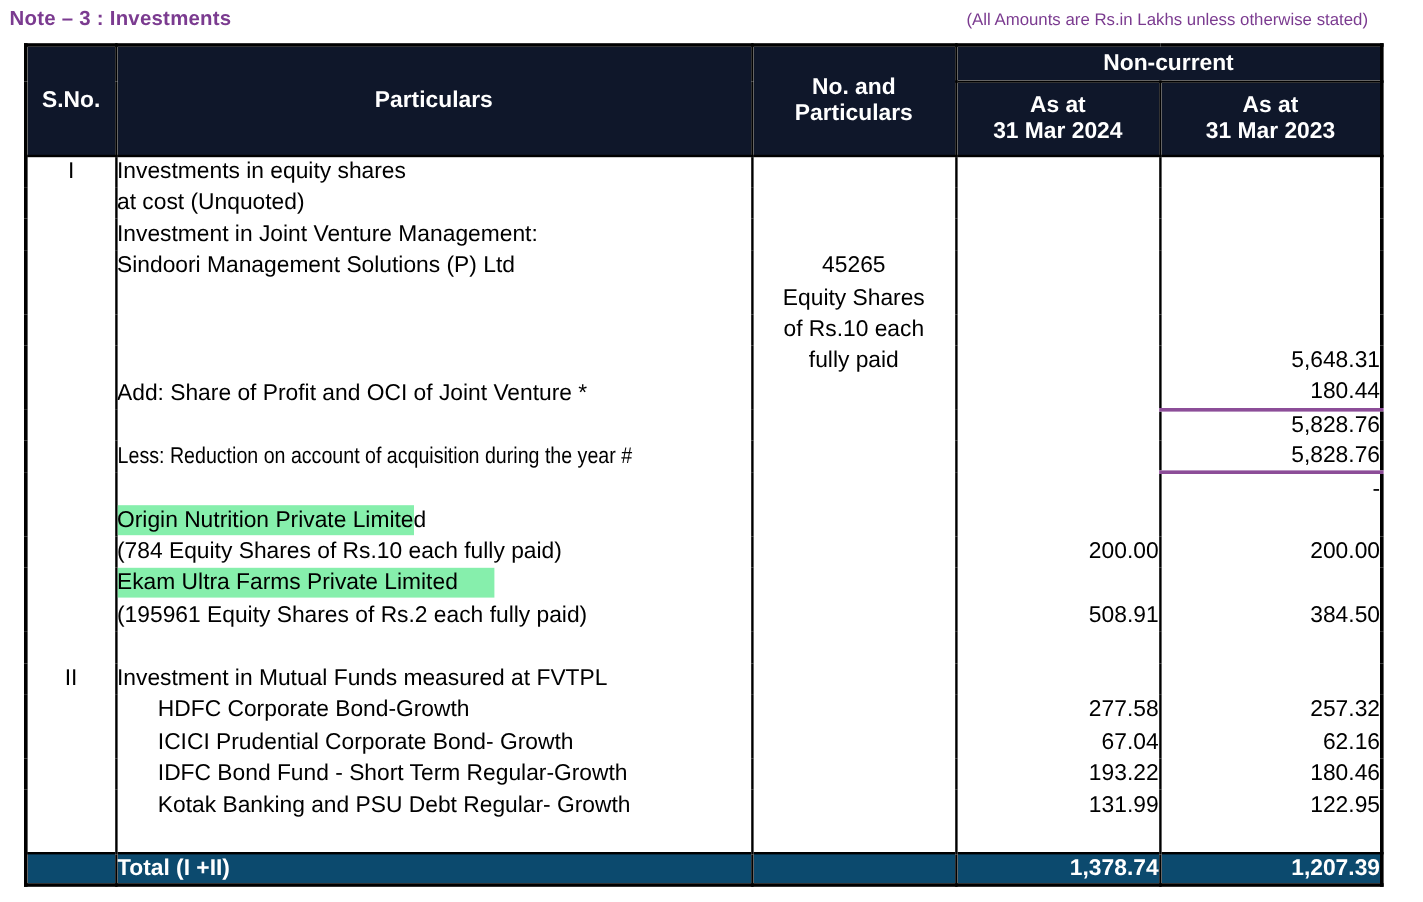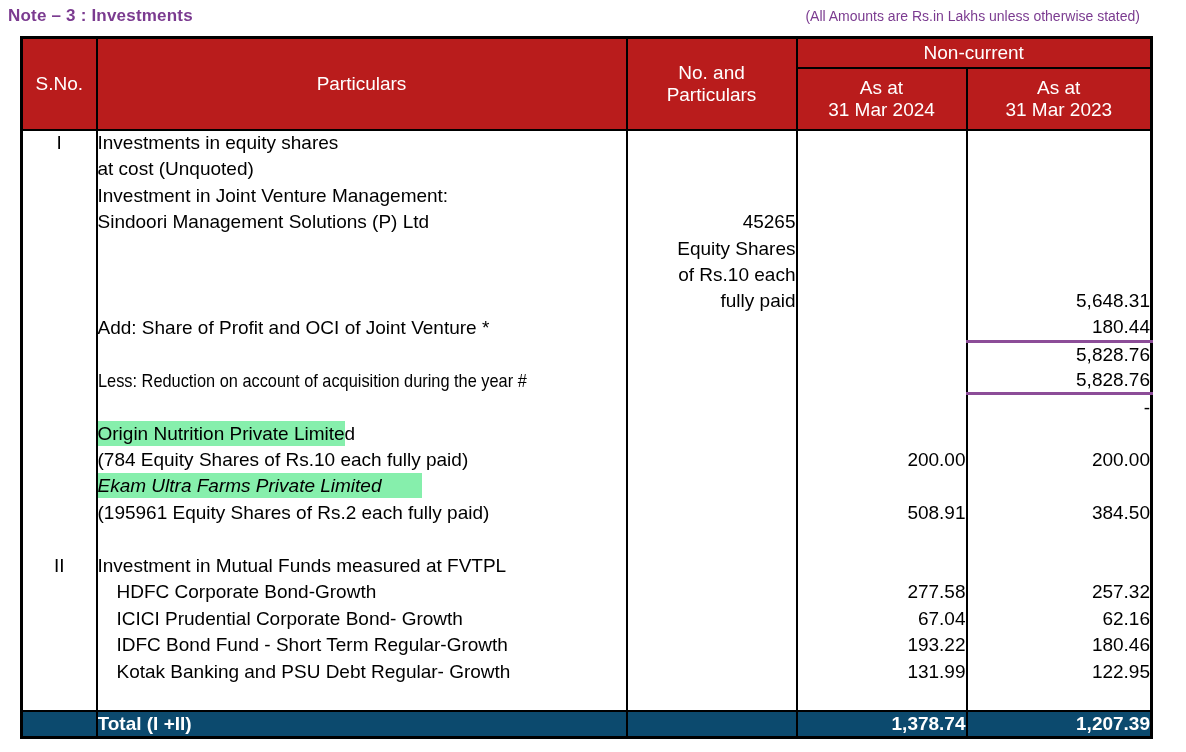--- a/index.html
+++ b/index.html
@@ -20,32 +20,32 @@
     position:absolute;left:20px;top:36px;
     border-collapse:collapse;table-layout:fixed;
     border:3px solid #000;
   }
   table.note th, table.note td{
     padding:0;font-size:19px;line-height:1.15;vertical-align:middle;
     overflow:hidden;
   }
   
   thead th{
-    background:#b91c1c;color:#fff;font-weight:normal;
+    background:#0f172a;color:#fff;font-weight:bold;
     border:2px solid #000;text-align:center;white-space:pre-line;
   }
   thead tr.h1{height:30px;}
   thead tr.h2{height:62px;}
   thead tr.h2 th{border-bottom:2px solid #000;}
   
   tbody tr.line{height:26.45px;}
   td.sno{text-align:center;border-left:2px solid #000;border-right:2px solid #000;}
   td.part{text-align:left;padding-left:8px;border-right:2px solid #000;white-space:nowrap;}
-  td.part.indent{padding-left:19px;}
-  td.mid{text-align:right;border-right:2px solid #000;}
+  td.part.indent{padding-left:34px;}
+  td.mid{text-align:center;border-right:2px solid #000;}
   td.v24{text-align:right;padding-right:6px;border-right:2px solid #000;}
   td.v23{text-align:right;padding-right:6px;}
   td.rule23{border-bottom:3px solid #8c4d98;}
   mark{
     background:#86efac;color:inherit;padding:2px 0;
   }
   .condensed{
     display:inline-block;transform:scaleX(0.86);transform-origin:0 50%;
     white-space:nowrap;
   }
@@ -173,21 +173,21 @@
       </tr>
       <tr class="line">
         <td class="sno"></td>
         <td class="part">(784 Equity Shares of Rs.10 each fully paid)</td>
         <td class="mid"></td>
         <td class="v24">200.00</td>
         <td class="v23">200.00</td>
       </tr>
       <tr class="line">
         <td class="sno"></td>
-        <td class="part"><mark style="padding-right: 40px; font-style: italic;">Ekam Ultra Farms Private Limited</mark></td>
+        <td class="part"><mark style="padding-right: 30px;">Ekam Ultra Farms Private Limited</mark></td>
         <td class="mid"></td>
         <td class="v24"></td>
         <td class="v23"></td>
       </tr>
       <tr class="line">
         <td class="sno"></td>
         <td class="part">(195961 Equity Shares of Rs.2 each fully paid)</td>
         <td class="mid"></td>
         <td class="v24">508.91</td>
         <td class="v23">384.50</td>

